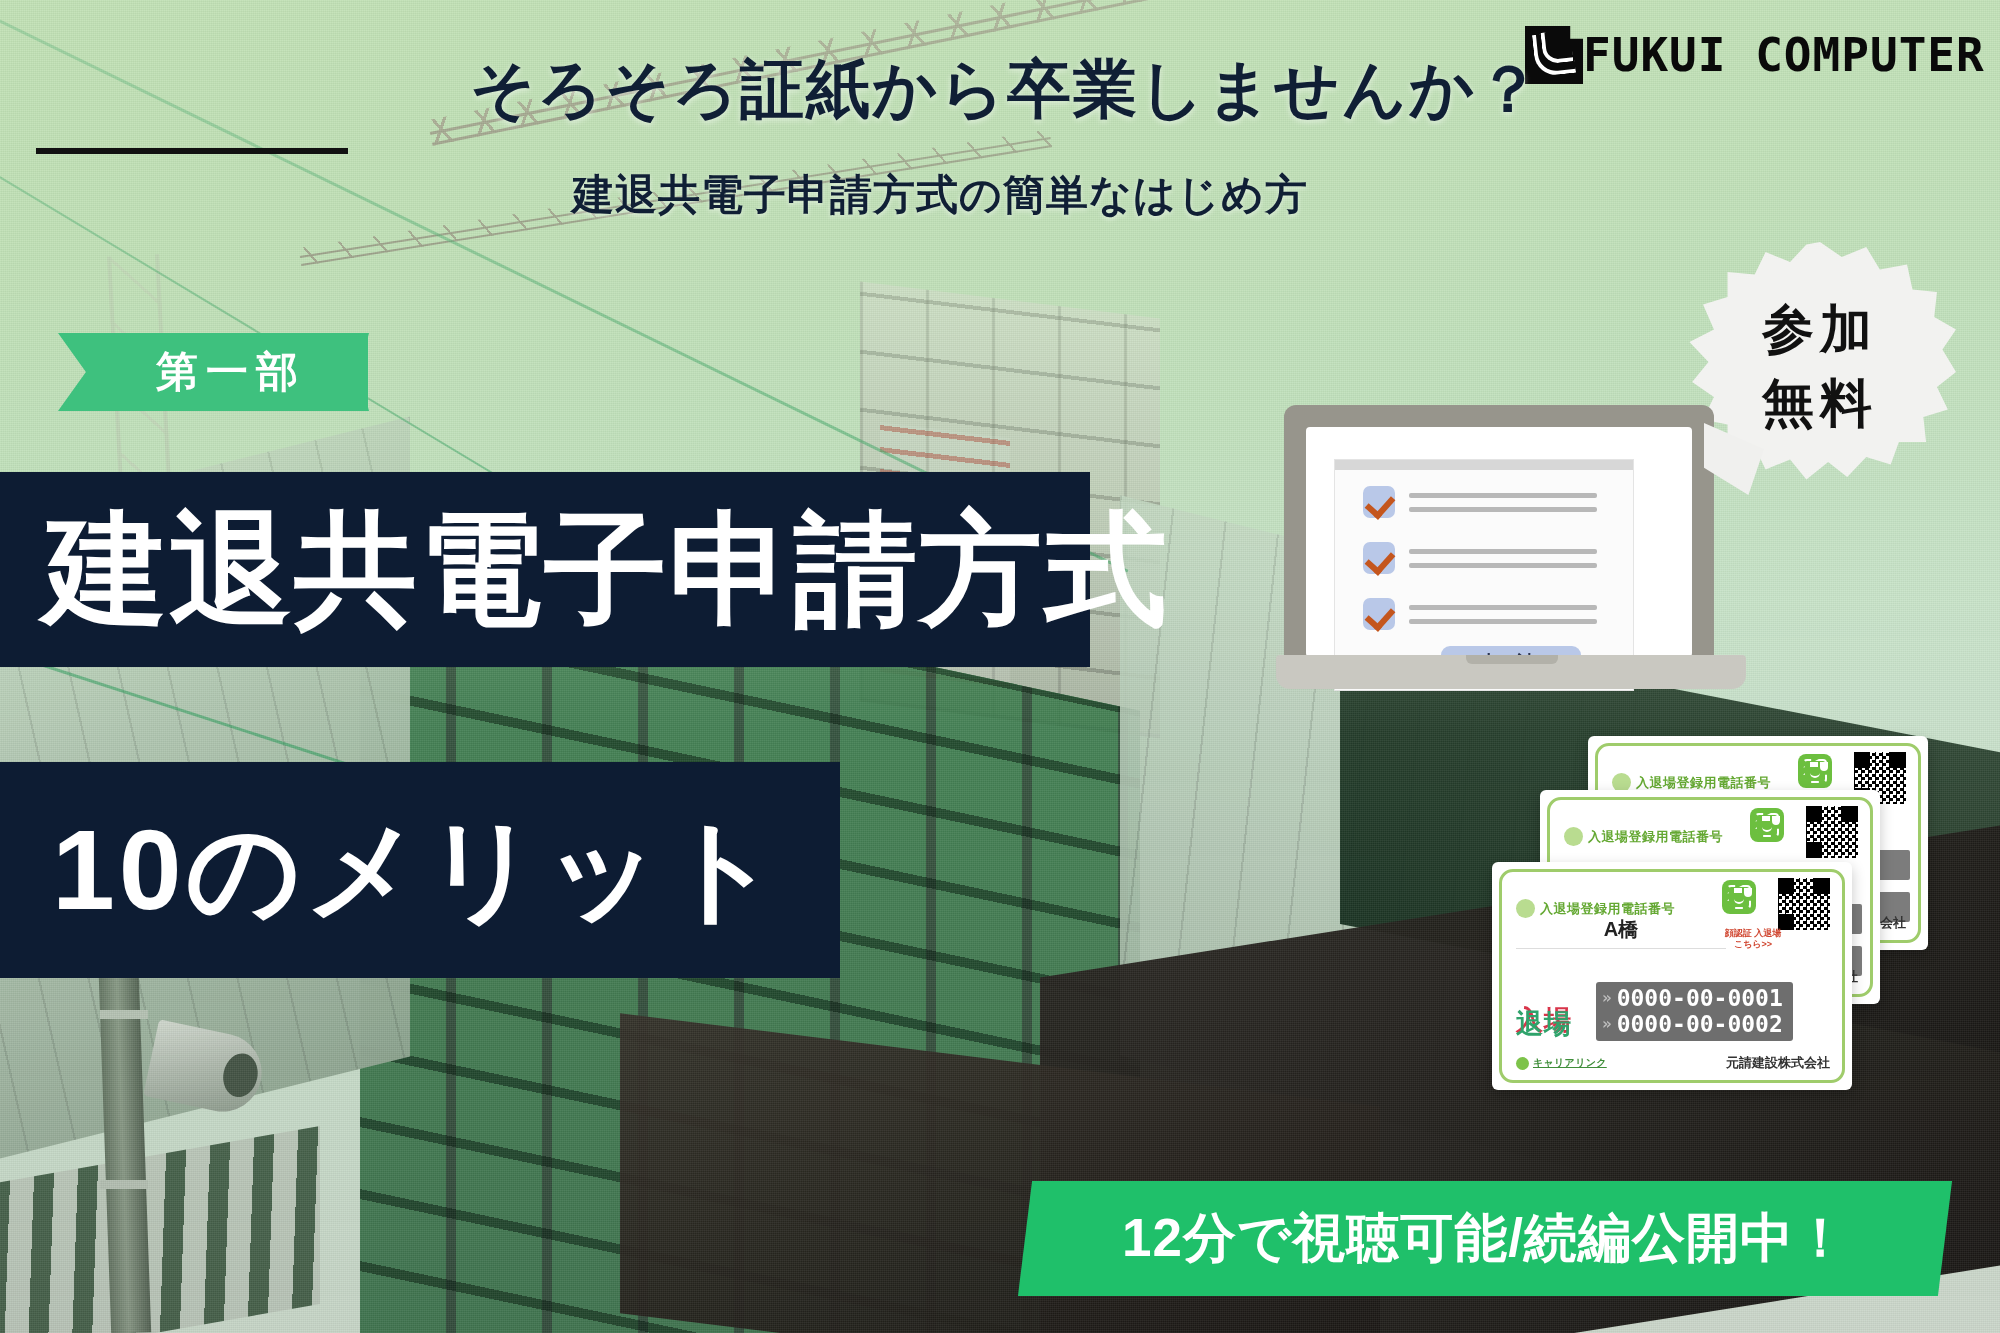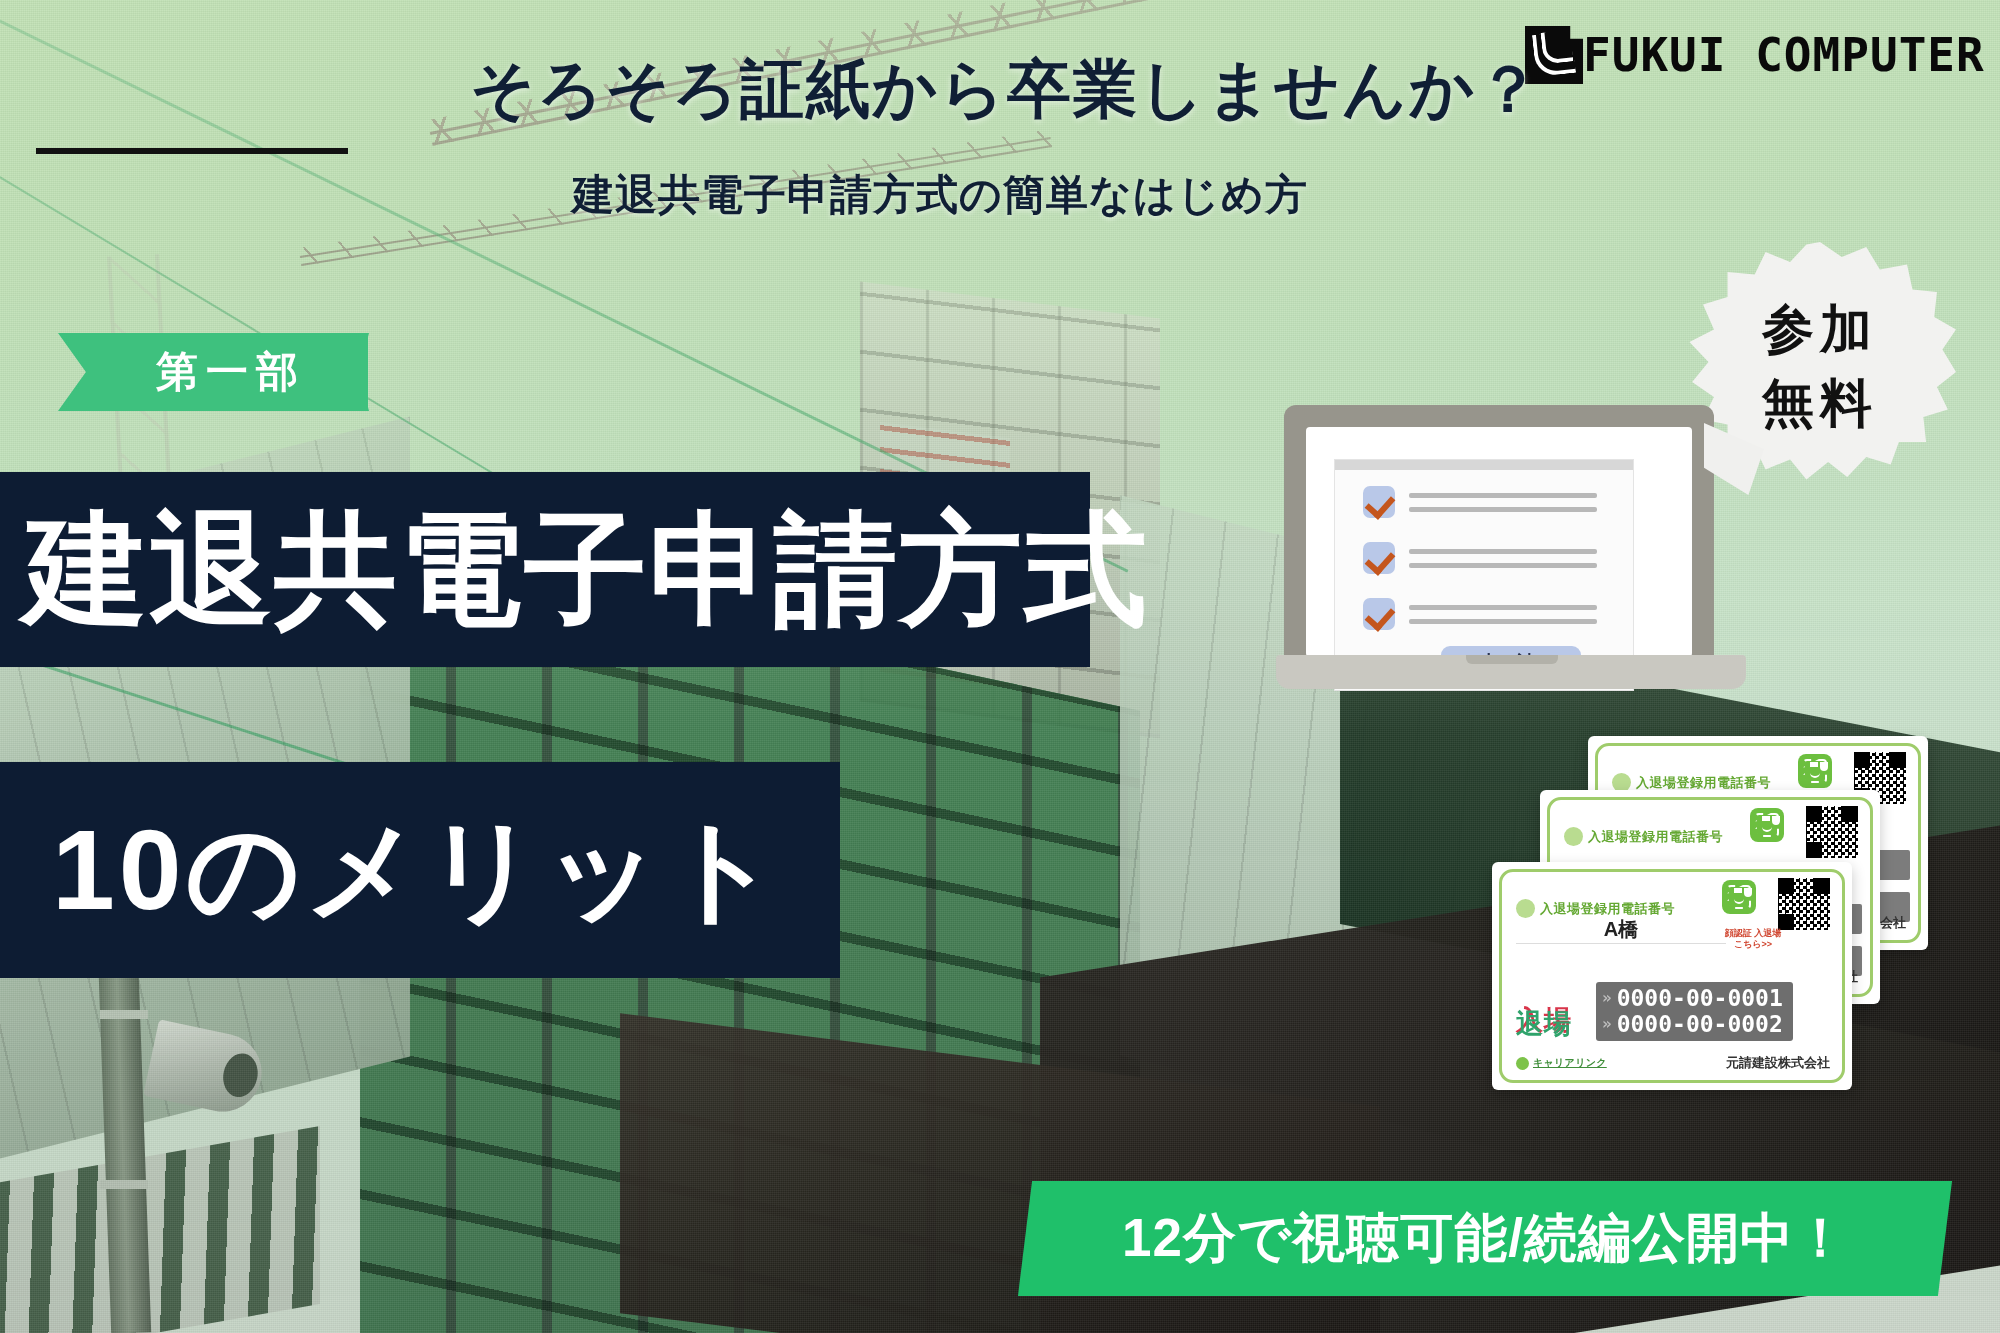--- a/index.html
+++ b/index.html
@@ -198,21 +198,21 @@
     padding-left:36px;
   }
 
   .titleblock{
     position:absolute;background:#0d1c33;display:flex;align-items:center;
   }
   .tb1{left:0;top:472px;width:1090px;height:195px;}
   .tb2{left:0;top:762px;width:840px;height:216px;}
   .tb1 .t{
     color:#fff;font-weight:bold;font-size:123px;letter-spacing:2px;
-    padding-left:24px;line-height:1;white-space:nowrap;
+    padding-left:44px;line-height:1;white-space:nowrap;
   }
   .tb2 .t{
     color:#fff;font-weight:bold;font-size:113px;letter-spacing:4px;
     padding-left:52px;line-height:1;white-space:nowrap;
   }
 
   
   .badge{
     position:absolute;left:1684px;top:242px;width:272px;height:250px;
     background:#f2f2f0;
@@ -326,21 +326,21 @@
       repeating-conic-gradient(#000 0 25%,#fff 0 50%) 18px 18px/7px 7px,
       #fff;
   }
   .qrnote{
     position:absolute;right:58px;top:56px;width:62px;text-align:center;
     color:#d0452f;font-weight:bold;font-size:9px;line-height:1.25;
   }
   .site{
     position:absolute;left:14px;top:44px;width:210px;
     text-align:center;color:#222;font-weight:bold;font-size:20px;
-    border-bottom:1px solid #ddd;
+    border-bottom:1px solid #ddd;padding-bottom:5px;
   }
   .numrow{position:absolute;left:14px;display:flex;align-items:center;gap:6px;}
   .nr1{top:86px;} .nr2{top:134px;}
   .numrow .lbl{font-weight:bold;font-size:27px;letter-spacing:1px;width:74px;}
   .nr1 .lbl{color:#d8344a;margin-top:44px;}
   .nr2 .lbl{color:#2fa36b;}
   .numrow .chip{
     background:#6e6e6e;color:#fff;border-radius:3px;
     font-family:"DejaVu Sans Mono","Liberation Mono",monospace;
     font-weight:bold;font-size:23px;letter-spacing:0px;

